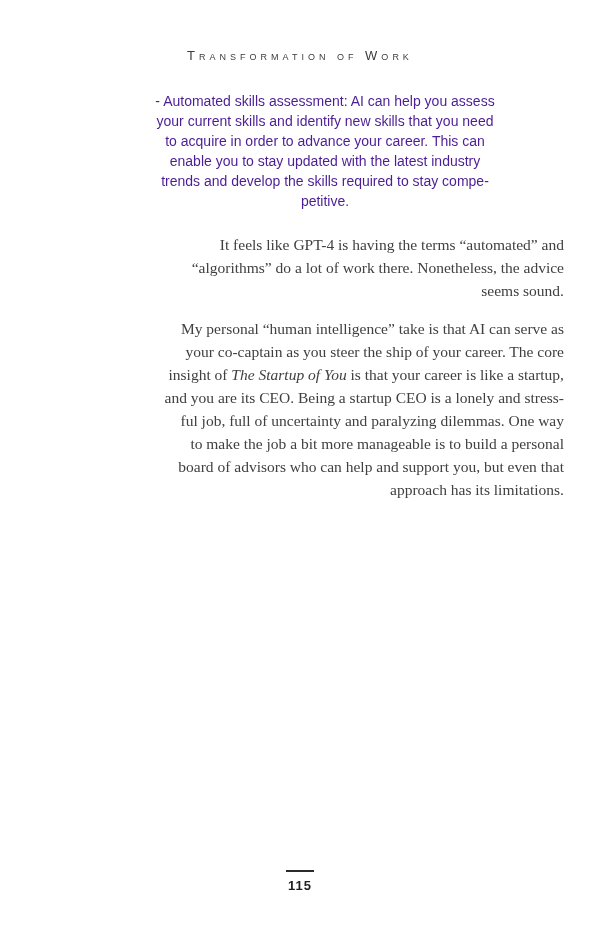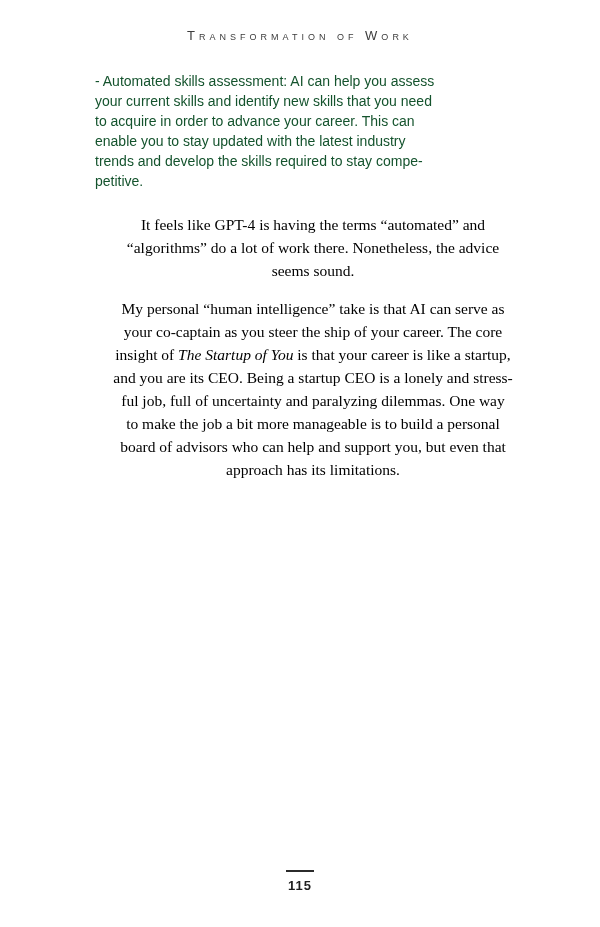--- a/index.html
+++ b/index.html
@@ -9,56 +9,56 @@
   }
   .page {
     position: relative;
     width: 600px;
     height: 927px;
     margin: 0 auto;
     background: #ffffff;
     overflow: hidden;
   }
   .running-head {
-    padding-top: 28px;
+    padding-top: 48px;
     text-align: center;
     font-family: "Liberation Sans", sans-serif;
     font-variant: small-caps;
     letter-spacing: 4px;
     font-size: 13px;
     font-weight: 500;
     color: #3c3c3c;
   }
   .bullets {
     margin-top: 28px;
     margin-left: 95px;
     width: 460px;
   }
   .bullet {
     margin: 0 0 13px 0;
     font-family: "Liberation Sans", sans-serif;
     font-size: 14px;
     line-height: 20px;
-    color: #14532d;
+    color: #4c1d95;
     white-space: pre-line;
-    text-align: left;
+    text-align: center;
   }
   .body-text {
     margin-top: 22px;
     margin-left: 62px;
     width: 502px;
   }
   .serif-para {
     margin: 0 0 15px 0;
     font-family: "Liberation Serif", serif;
     font-size: 15.5px;
     line-height: 23px;
-    color: #000000;
+    color: #404040;
     white-space: pre-line;
-    text-align: center;
+    text-align: right;
   }
   .serif-para em {
     font-style: italic;
   }
   .footer {
     position: absolute;
     left: 0;
     right: 0;
     bottom: 34px;
     text-align: center;

